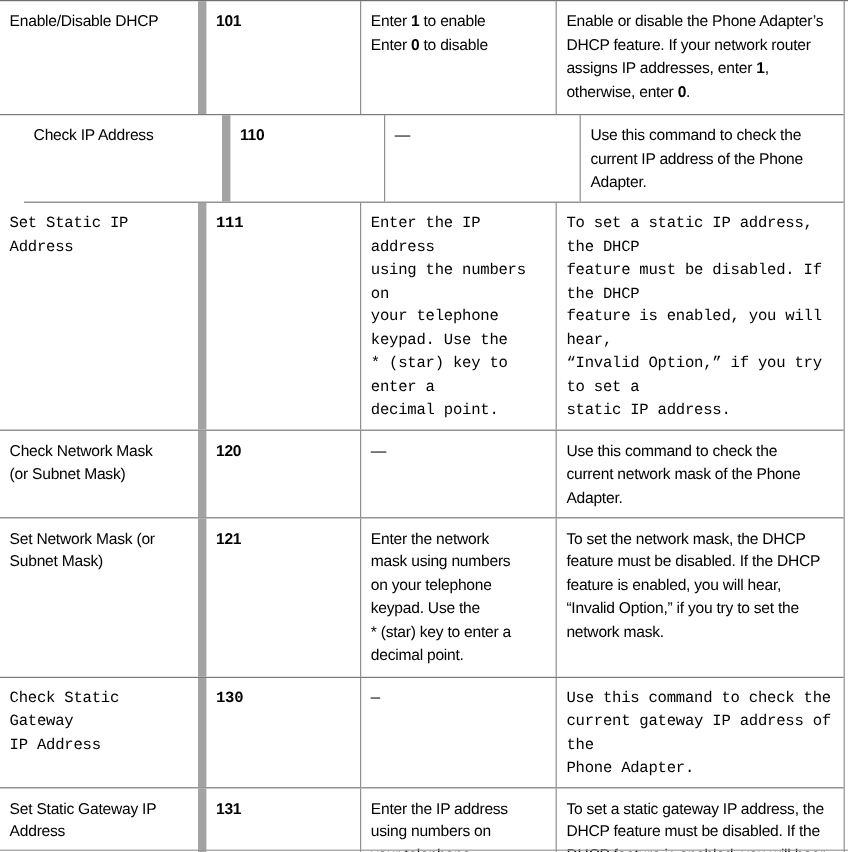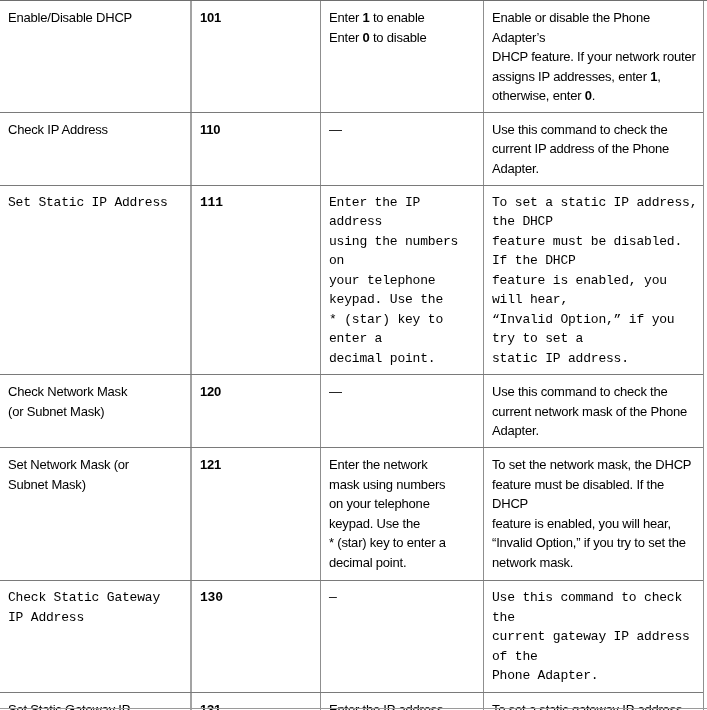--- a/index.html
+++ b/index.html
@@ -42,22 +42,22 @@
   .cell {
     box-sizing: border-box;
     padding: 7px 6px 6px 8px;
     font-size: 13px;
     line-height: 19.5px;
     letter-spacing: -0.2px;
     white-space: pre-line;
     overflow: hidden;
   }
   .cell-feature {
-    width: 192px;
-    border-right: 2px solid #a3a3a3;
+    width: 172px;
+    border-right: 7px solid #a3a3a3;
   }
   .cell-code {
     width: 129px;
     border-right: 1px solid #8f8f8f;
     font-weight: bold;
   }
   .cell-entry {
     width: 163px;
     border-right: 1px solid #8f8f8f;
   }
@@ -77,21 +77,21 @@
     <div class="cell cell-feature">Enable/Disable DHCP</div>
     <div class="cell cell-code">101</div>
     <div class="cell cell-entry">Enter <b>1</b> to enable
 Enter <b>0</b> to disable</div>
     <div class="cell cell-description">Enable or disable the Phone Adapter’s
 DHCP feature. If your network router
 assigns IP addresses, enter <b>1</b>,
 otherwise, enter <b>0</b>.</div>
   </div>
 
-  <div class="t-row" style="min-height: 73px;">
+  <div class="t-row" style="min-height: 73px; margin-left: 20px;">
     <div class="cell cell-feature">Check IP Address</div>
     <div class="cell cell-code">110</div>
     <div class="cell cell-entry">—</div>
     <div class="cell cell-description">Use this command to check the
 current IP address of the Phone
 Adapter.</div>
   </div>
 
   <div class="t-row" style="min-height: 132px; font-family: Liberation Mono, monospace;">
     <div class="cell cell-feature">Set Static IP Address</div>

